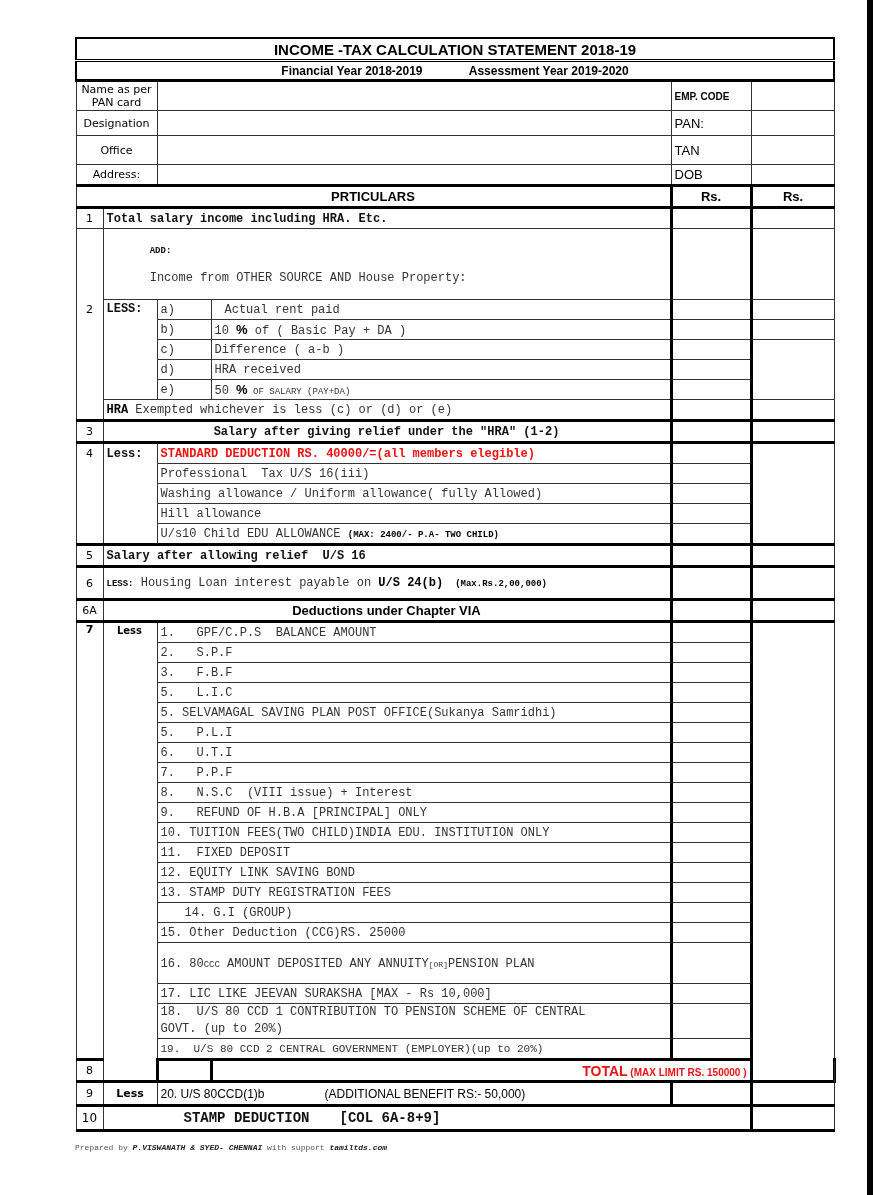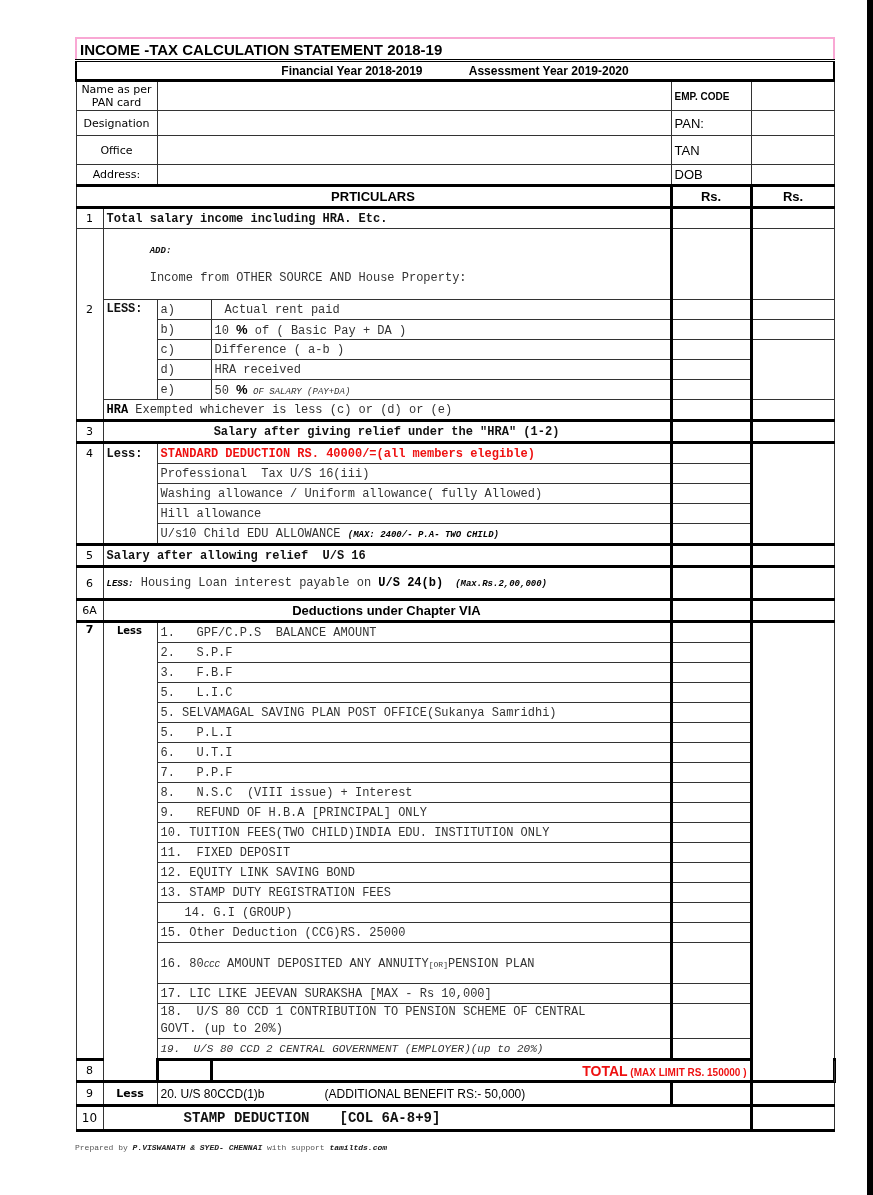--- a/index.html
+++ b/index.html
@@ -9,30 +9,30 @@
   table { border-collapse:collapse; width:758px; table-layout:fixed; }
   td { border:1px solid #333; padding:0 3px; height:19px; font-size:12px; vertical-align:middle; overflow:hidden; white-space:nowrap; }
   .mono { font-family:"Liberation Mono", monospace; font-size:12px; color:#333; }
   .monob { font-family:"Liberation Mono", monospace; font-weight:bold; font-size:12px; color:#111; }
   .b { font-weight:bold; }
   .c { text-align:center; }
   .r { text-align:right; }
   .red { color:#ee1111; }
   .thickt td, td.thickt { border-top:3px solid #000; }
   .thickb td { border-bottom:3px solid #000; }
-  .title td { font-size:15px; font-weight:bold; height:20px; border:2px solid #f9a8d4; }
+  .title td { font-size:15px; font-weight:bold; text-align:center; height:20px; border:2px solid #000000; }
   .subtitle td { font-size:12px; font-weight:bold; text-align:center; height:17px; border:2px solid #000; border-top:3px double #000; }
   .info td { font-family:"DejaVu Sans", sans-serif; font-size:11px; height:19px; }
   .info .lbl { text-align:center; white-space:normal; line-height:13px; }
   .info .rl { font-family:"Liberation Sans", sans-serif; font-size:13px; }
   .numcol { text-align:center; font-size:11px; font-family:"DejaVu Sans", sans-serif; }
   td.vthick-l { border-left:3px solid #000; }
   .footer { position:absolute; left:75px; top:1143px; font-family:"Liberation Mono", monospace; font-size:8px; color:#555; white-space:nowrap; }
   .footer .fb { font-weight:bold; color:#222;font-style:italic; }
-  .sm { font-size:9px;font-style:italic; }
+  .sm { font-size:9px; }
 </style>
 </head>
 <body>
 
 <div class="rightbar"></div>
 
 <div class="sheet">
 <table>
   <colgroup>
     <col style="width:27px">

